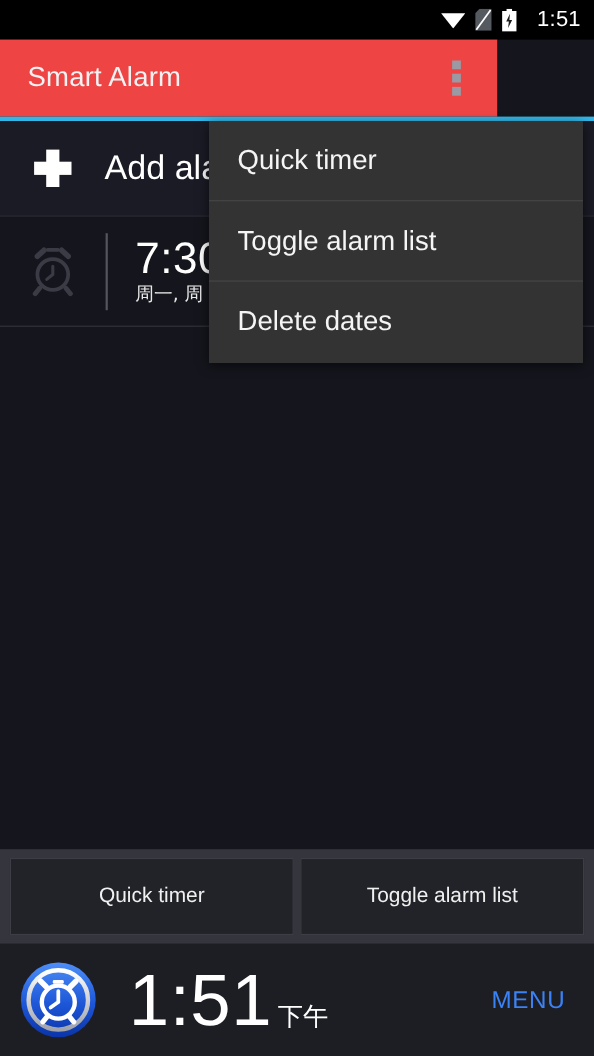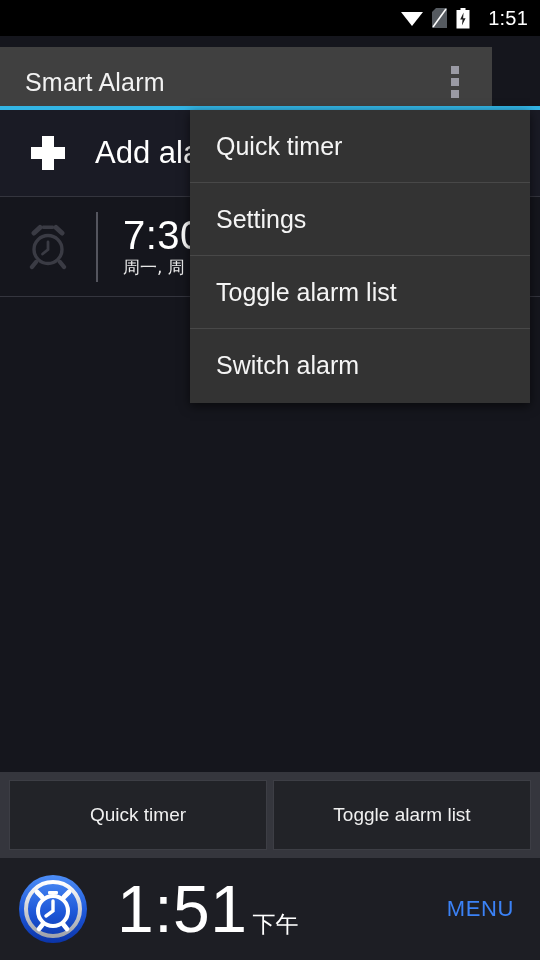--- a/index.html
+++ b/index.html
@@ -29,23 +29,23 @@
   .wifi-ico svg { display:block; }
   .sim-ico { width:15px; height:20px; position:relative; }
   .batt-ico { width:14px; height:21px; position:relative; }
   .status-time {
     color:#ffffff; font-size:20px; margin-left:9px;
     letter-spacing:0.2px; font-weight:400;
   }
 
   
   .app-bar {
-    position:absolute; left:0; top:47px;
-    width:492px; height:70px;
-    background:#404040;
+    position:absolute; left:0; top:36px;
+    width:452px; height:70px;
+    background:#ef4444;
   }
   .app-title {
     position:absolute; left:25px; top:50%;
     transform:translateY(-50%);
     color:#f2f2f2; font-size:25px; font-weight:400;
     letter-spacing:0.2px;
   }
   .overflow-btn {
     position:absolute; right:24px; top:50%;
     transform:translateY(-50%);
@@ -242,23 +242,22 @@
     <span class="vdiv"></span>
     <div class="alarm-info">
       <div class="alarm-time">7:30</div>
       <div class="alarm-days">周一, 周</div>
     </div>
   </div>
   <div class="hr" style="top:296px;"></div>
 
   <div class="menu">
     <div class="menu-item">Quick timer</div>
-    <div class="menu-item">Settings</div>
     <div class="menu-item">Toggle alarm list</div>
-    <div class="menu-item">Switch alarm</div>
+    <div class="menu-item">Delete dates</div>
   </div>
 
   <div class="btn-bar">
     <div class="bar-btn">Quick timer</div>
     <div class="bar-btn">Toggle alarm list</div>
   </div>
 
   <div class="clock-bar">
     <span class="clock-logo">
       <svg width="72" height="72" viewBox="0 0 72 72">

